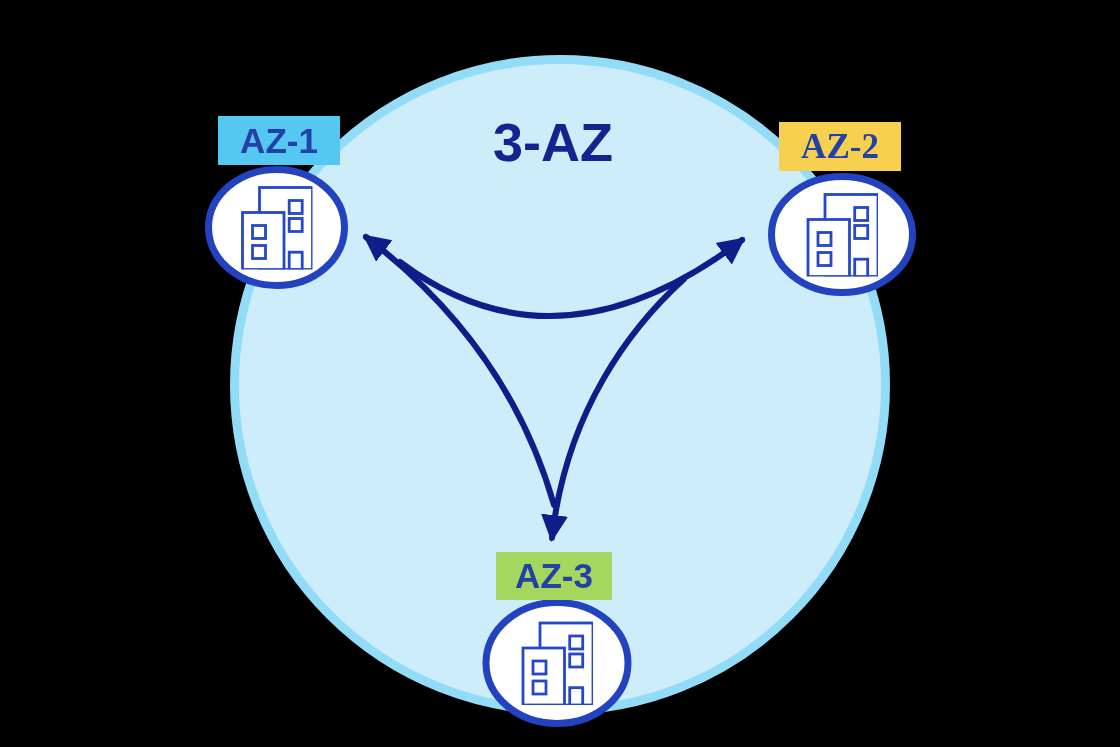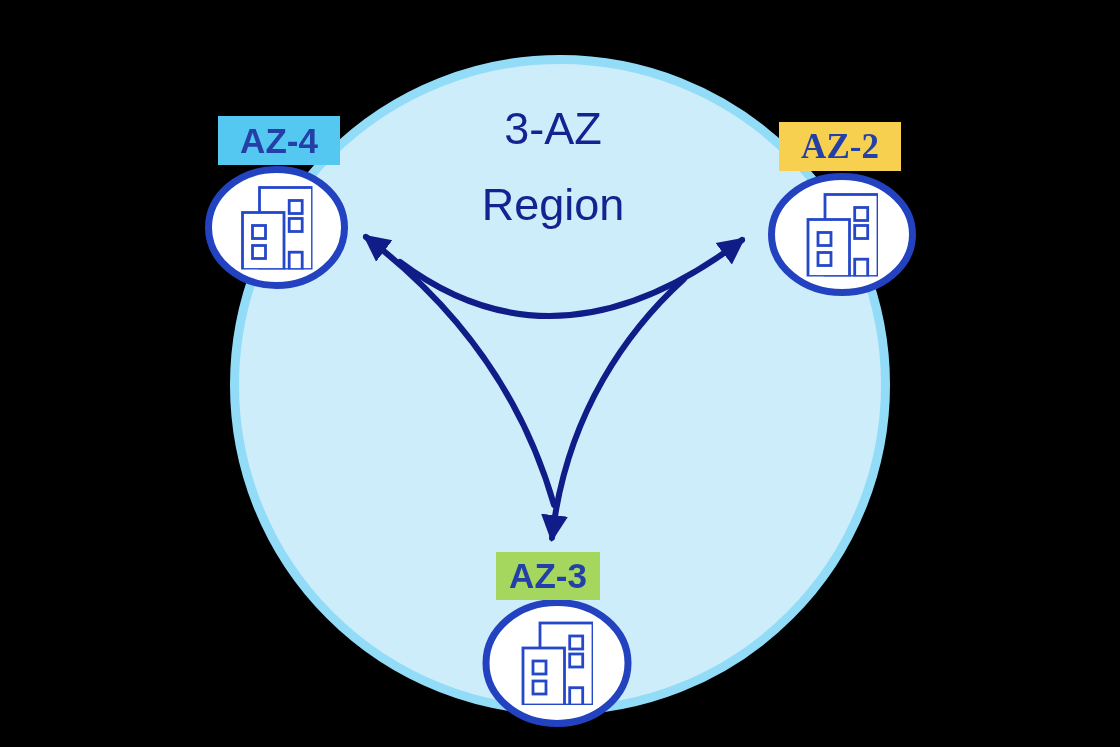--- a/index.html
+++ b/index.html
@@ -17,43 +17,43 @@
   }
   .layer-svg {
     position: absolute;
     left: 0;
     top: 0;
     z-index: 1;
   }
   .region-title {
     position: absolute;
     left: 353px;
-    top: 91px;
+    top: 104px;
     width: 400px;
     z-index: 3;
     text-align: center;
-    font-size: 45px;
+    font-size: 54px;
     line-height: 76px;
-    font-weight: 400;
+    font-weight: 700;
     letter-spacing: 0px;
     color: #16228f;
   }
   .az-badge {
     position: absolute;
     z-index: 4;
     display: flex;
     align-items: center;
     justify-content: center;
     font-size: 35px;
     font-weight: 700;
     color: #2340a8;
   }
   .badge-az1 { left: 218px; top: 116px; width: 122px; height: 49px; background: #55c8f1; }
   .badge-az2 { left: 779px; top: 122px; width: 122px; height: 49px; background: #f6d04e; font-family: Liberation Serif, serif; }
-  .badge-az3 { left: 496px; top: 552px; width: 104px; height: 48px; background: #a5d75e; }
+  .badge-az3 { left: 496px; top: 552px; width: 116px; height: 48px; background: #a5d75e; }
 </style>
 </head>
 <body>
 
 <div class="stage">
 
   <svg class="layer-svg" width="1120" height="747" viewBox="0 0 1120 747">
     <defs>
       <marker id="ah" viewBox="0 0 10 10" refX="8.5" refY="5" markerWidth="27" markerHeight="30" markerUnits="userSpaceOnUse" orient="auto">
         <path d="M0 0 L10 5 L0 10 Z" fill="#101c87"></path>
@@ -90,25 +90,24 @@
     </g>
 
     <g>
       <ellipse cx="557" cy="663" rx="71" ry="60.5" fill="#ffffff" stroke="#2342c0" stroke-width="7"></ellipse>
       <use href="#building" x="521" y="621" width="72" height="84"></use>
     </g>
   </svg>
 
   <div class="region-title">
     <div>3-AZ</div>
-    <div>Region</div>
   </div>
 
   <div class="az-badge badge-az1">
-    <span>AZ-4</span>
+    <span>AZ-1</span>
   </div>
   <div class="az-badge badge-az2">
     <span>AZ-2</span>
   </div>
   <div class="az-badge badge-az3">
     <span>AZ-3</span>
   </div>
 
 </div>
 

